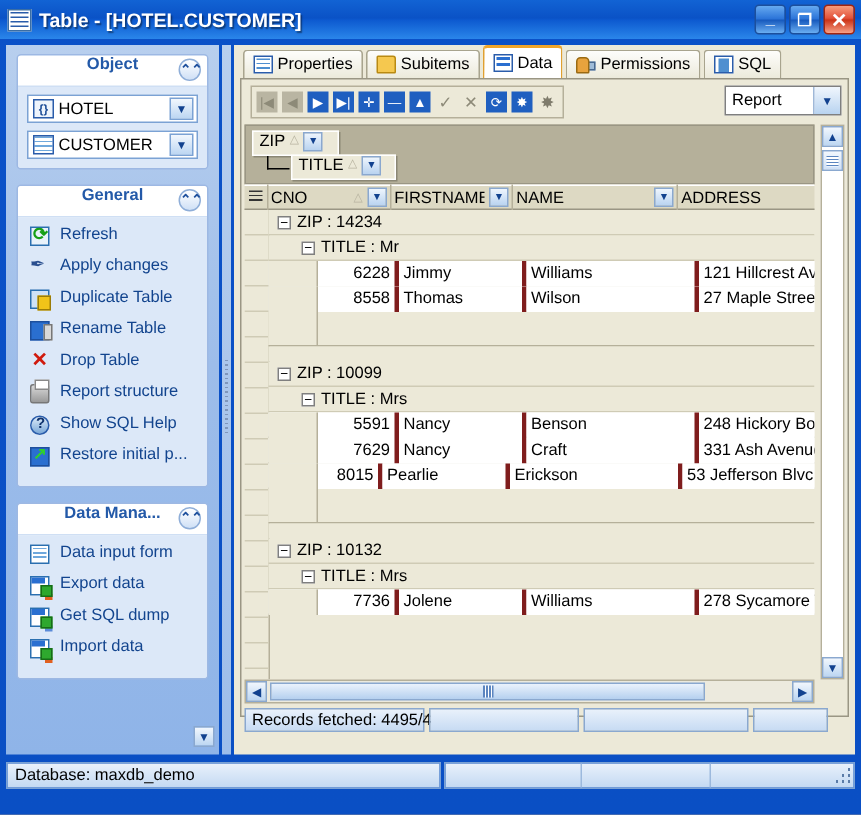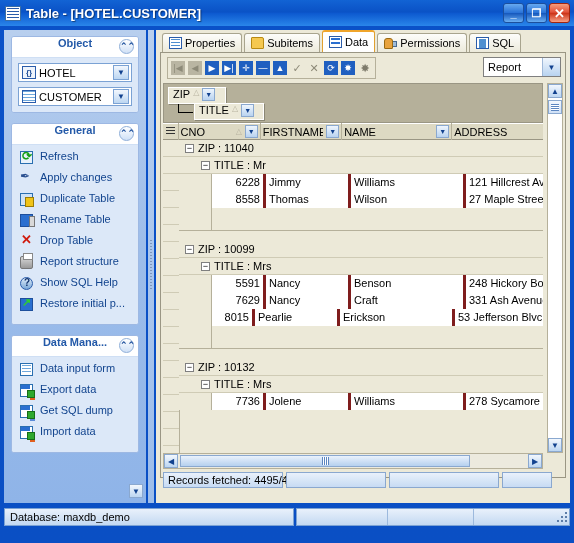--- a/index.html
+++ b/index.html
@@ -595,21 +595,21 @@
             <div></div>
             <div></div>
             <div></div>
             <div></div>
           <div></div>
         </div>
         <div class="rows">
 
           <div class="grow grp">
             <span class="exp">−</span>
-            <span>ZIP : 11040</span>
+            <span>ZIP : 14234</span>
           </div>
           <div class="grow grp lvl2">
             <span class="exp">−</span>
             <span>TITLE : Mr</span>
           </div>
           <div class="grow drow">
             <span class="sp" style="width:32px;"></span>
             <span class="cell num" style="width:54px;">6228</span>
             <span class="cell" style="width:85px;">Jimmy</span>
             <span class="cell" style="width:115px;">Williams</span>

